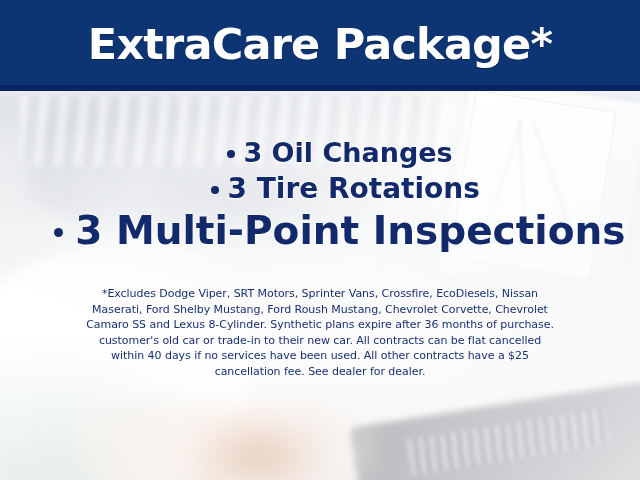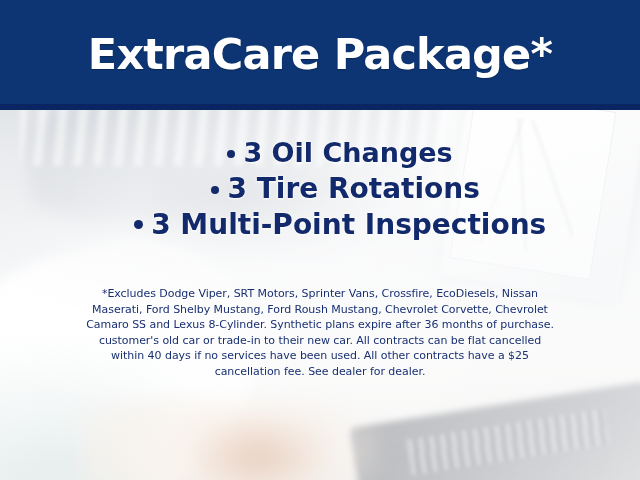--- a/index.html
+++ b/index.html
@@ -197,21 +197,21 @@
     position: absolute; left: 0; top: 0; width: 640px; height: 480px;
     background: radial-gradient(ellipse 520px 400px at 50% 52%, rgba(255,255,255,0.30) 0%, rgba(255,255,255,0.0) 62%);
     pointer-events: none;
   }
 
   
   .header-bar {
     position: absolute;
     left: 0; top: 0;
     width: 640px;
-    height: 110px;
+    height: 91px;
     background: #0d3573;
     display: flex;
     align-items: center;
     justify-content: center;
     overflow: hidden;
   }
   .header-bar::after {
     content: "";
     position: absolute;
     left: 0; bottom: 0; width: 100%; height: 6px;
@@ -250,21 +250,21 @@
     display: inline-block;
     vertical-align: 0.16em;
     border-radius: 50%;
     background: #122a6b;
     margin-right: 0.30em;
   }
   .bl-1 { font-size: 27px; }
   .bl-1 .dot { width: 8px; height: 8px; }
   .bl-2 { font-size: 28px; margin-top: 5px; margin-left: 11px; }
   .bl-2 .dot { width: 8px; height: 8px; }
-  .bl-3 { font-size: 28px; margin-top: 4px; }
+  .bl-3 { font-size: 39px; margin-top: 4px; }
   .bl-3 .dot { width: 9px; height: 9px; }
 
   
   .disclaimer {
     position: absolute;
     left: 26px;
     top: 286px;
     width: 588px;
     text-align: center;
     color: #182f72;

